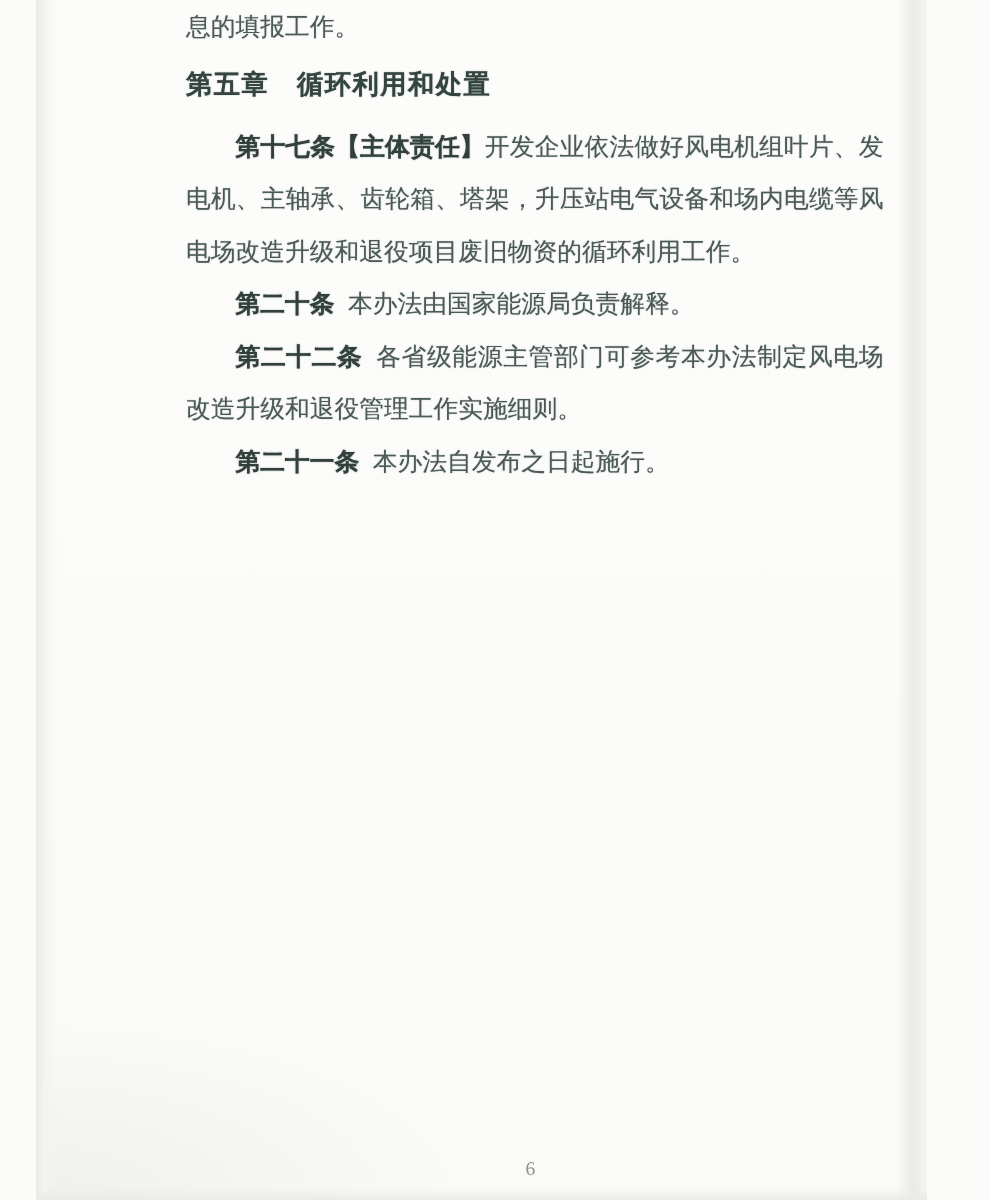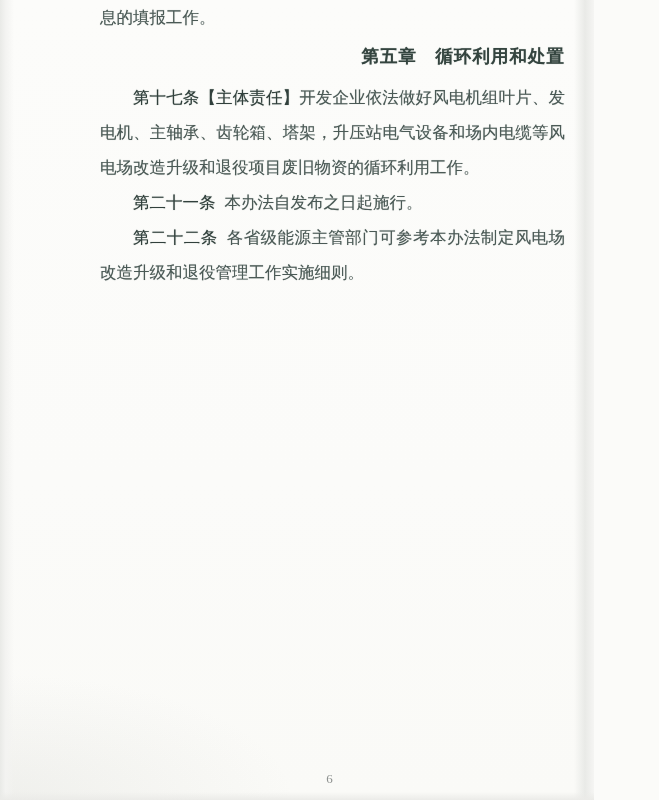--- a/index.html
+++ b/index.html
@@ -11,20 +11,21 @@
     background: #fbfbf9;
     font-family: "Liberation Serif", "DejaVu Serif", serif;
   }
   .scan {
     position: relative;
     width: 594px;
     height: 800px;
     background:
       radial-gradient(ellipse 420px 180px at 0% 100%, rgba(190,192,186,0.18), rgba(190,192,186,0) 70%),
       linear-gradient(180deg, #fcfcfa 0%, #fbfbf9 60%, #fafaf7 100%);
+    margin-left: 24px;
   }
   .edge-left {
     position: absolute;
     left: 0; top: 0; bottom: 0;
     width: 14px;
     background: linear-gradient(90deg, #e9eae7 0%, #f3f3f1 40%, rgba(251,251,249,0) 100%);
   }
   .edge-right {
     position: absolute;
     right: 0; top: 0; bottom: 0;
@@ -51,33 +52,33 @@
     line-height: 35px;
     text-align: justify;
     text-justify: inter-ideograph;
   }
   .content p.indent {
     text-indent: 2em;
   }
   h2.chapter {
     margin: 4px 0 6px 0;
     line-height: 35px;
-    text-align: right;
+    text-align: left;
     font-size: 17.5px;
     font-weight: bold;
     color: #34443f;
     letter-spacing: 1px;
     text-shadow: 0 0 0.8px rgba(60,80,74,0.6);
   }
   h2.chapter.second {
     margin: 2px 0 2px 0;
     line-height: 33px;
   }
   .art-head {
-    font-weight: normal;
+    font-weight: bold;
     color: #31403c;
     text-shadow: 0 0 0.9px rgba(55,75,68,0.65);
   }
   .art-head.gap {
     margin-right: 0.55em;
   }
   .pagenum {
     position: absolute;
     left: 0;
     top: 771px;
@@ -100,21 +101,22 @@
 
     <p class="cont">息的填报工作。</p>
 
     <h2 class="chapter">第五章　循环利用和处置</h2>
 
     <p class="indent"><span class="art-head">第十七条【主体责任】</span><span>开发企业依法做好风电机组叶片、发电机、主轴承、齿轮箱、塔架，升压站电气设备和场内电缆等风电场改造升级和退役项目废旧物资的循环利用工作。</span></p>
 
 
 
 
+    <p class="indent"><span class="art-head gap">第二十条</span><span>本办法由国家能源局负责解释。</span></p>
+
+    <p class="indent"><span class="art-head gap">第二十二条</span><span>各省级能源主管部门可参考本办法制定风电场改造升级和退役管理工作实施细则。</span></p>
 
     <p class="indent"><span class="art-head gap">第二十一条</span><span>本办法自发布之日起施行。</span></p>
-
-    <p class="indent"><span class="art-head gap">第二十二条</span><span>各省级能源主管部门可参考本办法制定风电场改造升级和退役管理工作实施细则。</span></p>
 
   </div>
 
   <div class="pagenum">6</div>
 </div>
 
 </body></html>

